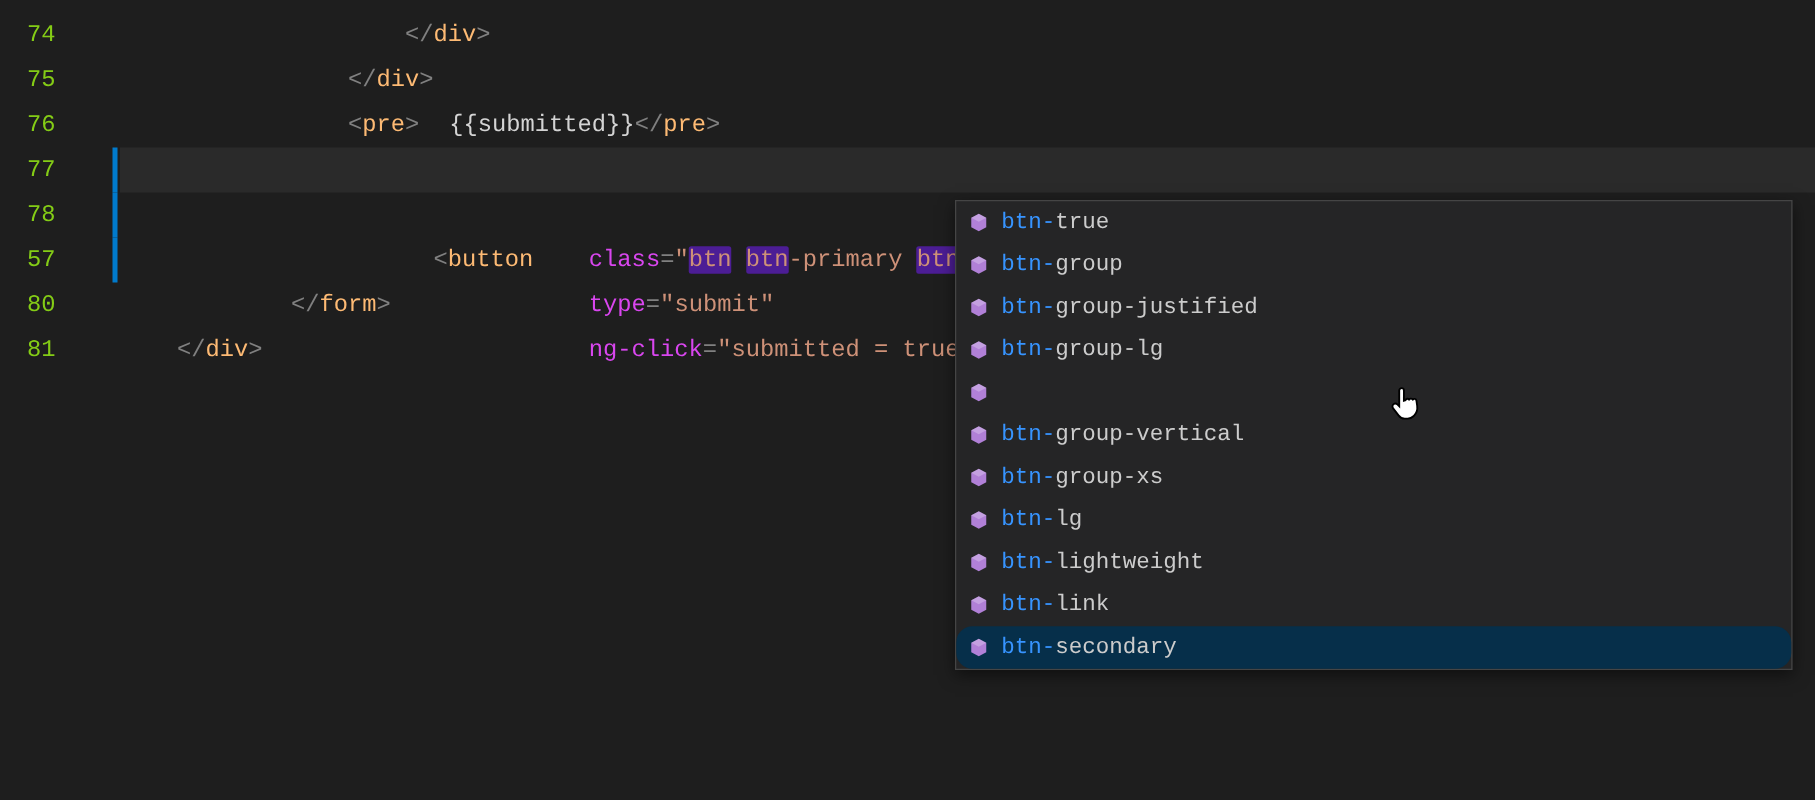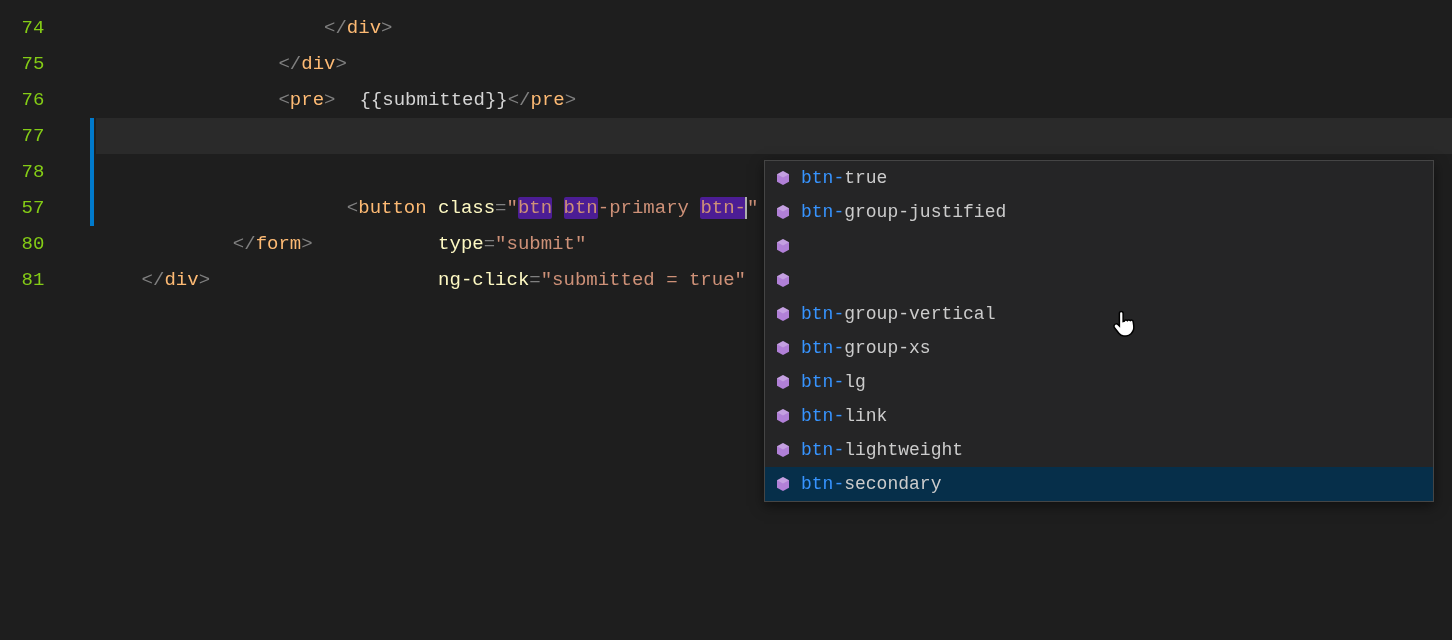--- a/index.html
+++ b/index.html
@@ -48,21 +48,21 @@
     position: absolute;
     left: -6px;
     width: 4px;
     top: 0;
     bottom: 0;
     background: #007acc;
   }
   
   .t-punc   { color: #808080; }
   .t-tag    { color: #fdba74; }
-  .t-attr   { color: #fef9c3; }
+  .t-attr   { color: #d946ef; margin-left: 33px; }
   .t-str    { color: #ce9178; }
   .t-expr   { color: #d4d4d4; margin-left: 24px; }
   .hl-match {
     background: #4c1d95;
     border-radius: 2px;
   }
   .cursor {
     display: inline-block;
     width: 2px;
     height: 22px;
@@ -84,20 +84,21 @@
   }
   .suggest .item {
     display: flex;
     align-items: center;
     height: 34px;
     padding: 0 10px;
     cursor: pointer;
   }
   .suggest .item.selected {
     background: #062f4a;
+    border-radius: 13px;
   }
   .suggest .icon {
     width: 16px;
     height: 16px;
     margin-right: 10px;
     flex-shrink: 0;
   }
   .suggest .icon svg { display: block; }
   .suggest .label .match { color: #3794ff; }
   .suggest .label .rest  { color: #cccccc; }
@@ -170,29 +171,39 @@
       </span>
       <span class="label"><span class="match">btn-</span><span class="rest">true</span></span>
     </div>
     <div class="item">
       <span class="icon">
         <svg viewBox="0 0 16 16" width="16" height="16">
           <path fill="#b180d7" d="M8 1l6 3.2v7.6L8 15l-6-3.2V4.2L8 1z"></path>
           <path fill="#fff" opacity="0.25" d="M8 1l6 3.2L8 7.4 2 4.2 8 1z"></path>
         </svg>
       </span>
+      <span class="label"><span class="match">btn-</span><span class="rest">group</span></span>
+    </div>
+    <div class="item">
+      <span class="icon">
+        <svg viewBox="0 0 16 16" width="16" height="16">
+          <path fill="#b180d7" d="M8 1l6 3.2v7.6L8 15l-6-3.2V4.2L8 1z"></path>
+          <path fill="#fff" opacity="0.25" d="M8 1l6 3.2L8 7.4 2 4.2 8 1z"></path>
+        </svg>
+      </span>
       <span class="label"><span class="match">btn-</span><span class="rest">group-justified</span></span>
     </div>
     <div class="item">
       <span class="icon">
         <svg viewBox="0 0 16 16" width="16" height="16">
           <path fill="#b180d7" d="M8 1l6 3.2v7.6L8 15l-6-3.2V4.2L8 1z"></path>
           <path fill="#fff" opacity="0.25" d="M8 1l6 3.2L8 7.4 2 4.2 8 1z"></path>
         </svg>
       </span>
+      <span class="label"><span class="match">btn-</span><span class="rest">group-lg</span></span>
     </div>
     <div class="item">
       <span class="icon">
         <svg viewBox="0 0 16 16" width="16" height="16">
           <path fill="#b180d7" d="M8 1l6 3.2v7.6L8 15l-6-3.2V4.2L8 1z"></path>
           <path fill="#fff" opacity="0.25" d="M8 1l6 3.2L8 7.4 2 4.2 8 1z"></path>
         </svg>
       </span>
     </div>
     <div class="item">
@@ -222,30 +233,30 @@
       </span>
       <span class="label"><span class="match">btn-</span><span class="rest">lg</span></span>
     </div>
     <div class="item">
       <span class="icon">
         <svg viewBox="0 0 16 16" width="16" height="16">
           <path fill="#b180d7" d="M8 1l6 3.2v7.6L8 15l-6-3.2V4.2L8 1z"></path>
           <path fill="#fff" opacity="0.25" d="M8 1l6 3.2L8 7.4 2 4.2 8 1z"></path>
         </svg>
       </span>
+      <span class="label"><span class="match">btn-</span><span class="rest">lightweight</span></span>
+    </div>
+    <div class="item">
+      <span class="icon">
+        <svg viewBox="0 0 16 16" width="16" height="16">
+          <path fill="#b180d7" d="M8 1l6 3.2v7.6L8 15l-6-3.2V4.2L8 1z"></path>
+          <path fill="#fff" opacity="0.25" d="M8 1l6 3.2L8 7.4 2 4.2 8 1z"></path>
+        </svg>
+      </span>
       <span class="label"><span class="match">btn-</span><span class="rest">link</span></span>
-    </div>
-    <div class="item">
-      <span class="icon">
-        <svg viewBox="0 0 16 16" width="16" height="16">
-          <path fill="#b180d7" d="M8 1l6 3.2v7.6L8 15l-6-3.2V4.2L8 1z"></path>
-          <path fill="#fff" opacity="0.25" d="M8 1l6 3.2L8 7.4 2 4.2 8 1z"></path>
-        </svg>
-      </span>
-      <span class="label"><span class="match">btn-</span><span class="rest">lightweight</span></span>
     </div>
     <div class="item selected">
       <span class="icon">
         <svg viewBox="0 0 16 16" width="16" height="16">
           <path fill="#b180d7" d="M8 1l6 3.2v7.6L8 15l-6-3.2V4.2L8 1z"></path>
           <path fill="#fff" opacity="0.25" d="M8 1l6 3.2L8 7.4 2 4.2 8 1z"></path>
         </svg>
       </span>
       <span class="label"><span class="match">btn-</span><span class="rest">secondary</span></span>
     </div>

